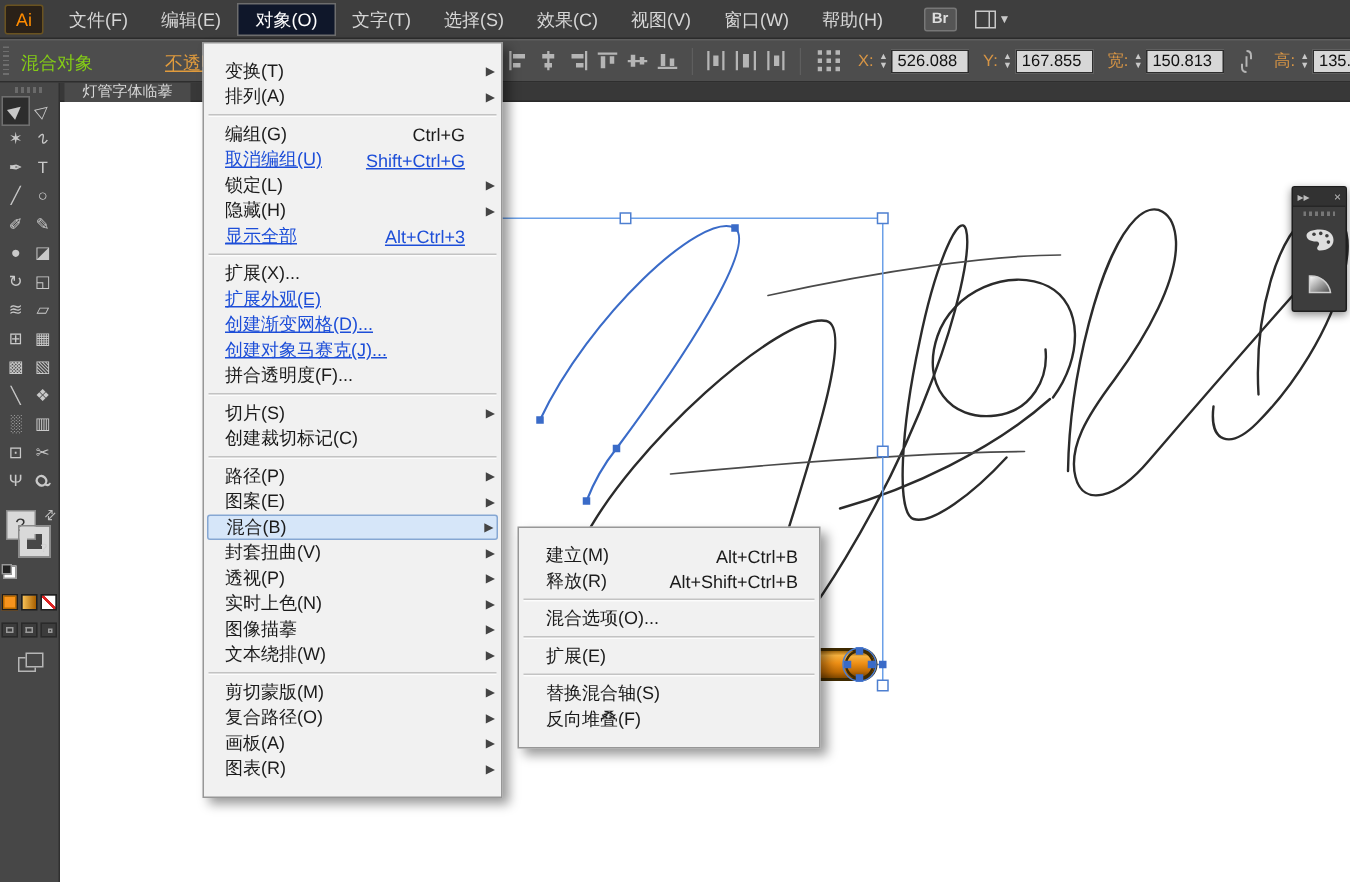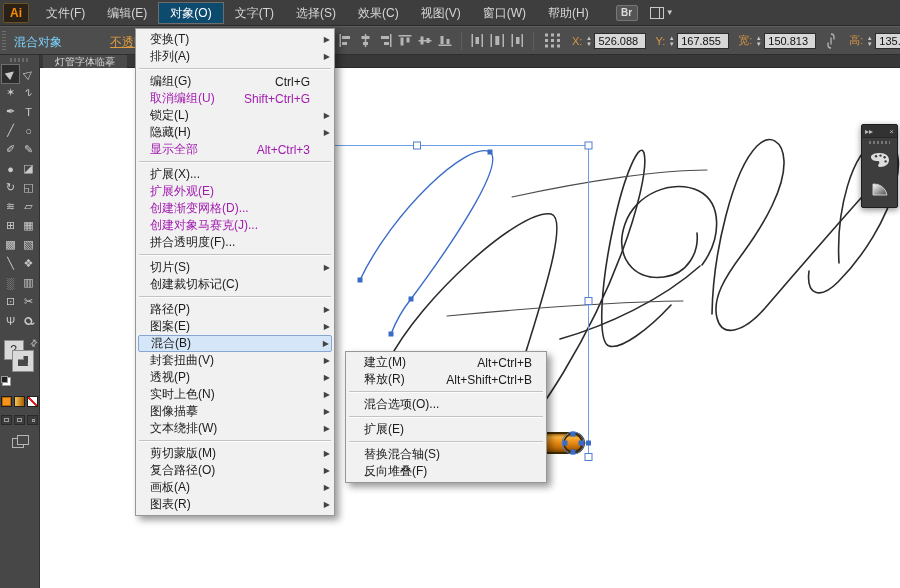--- a/index.html
+++ b/index.html
@@ -3,37 +3,37 @@
 <meta charset="utf-8">
 <style>
   html,body{margin:0;padding:0;background:#222;}
   *{box-sizing:border-box;font-family:"Liberation Sans","DejaVu Sans",sans-serif;}
   #app{position:relative;width:900px;height:588px;background:#4d4d4d;overflow:hidden;}
 
   
   .menubar{position:absolute;left:0;top:0;width:900px;height:26px;background:#3e3e3e;
     border-bottom:1px solid #2b2b2b;display:flex;align-items:center;z-index:8;}
   .ailogo{width:26px;height:20px;margin:0 6px 0 3px;background:#2a2118;border:1px solid #6a5320;
-    color:#ff8c00;font-size:12px;font-weight:bold;text-align:center;line-height:18px;border-radius:2px;}
+    color:#ff8c00;font-size:12px;font-weight:normal;text-align:center;line-height:18px;border-radius:2px;}
   .mb-item{padding:0 11px;height:22px;line-height:22px;color:#d6d6d6;font-size:12px;cursor:default;}
-  .mb-item.active{background:#0c4a6e;color:#fff;border:1px solid #6d6d6d;line-height:20px;}
+  .mb-item.active{background:#0f172a;color:#fff;border:1px solid #6d6d6d;line-height:20px;}
   .mb-tools{display:flex;align-items:center;margin-left:16px;gap:12px;}
   .brbtn{width:22px;height:16px;background:#555;border:1px solid #777;border-radius:2px;
     color:#ddd;font-size:10px;font-weight:bold;text-align:center;line-height:14px;}
   .wsbtn{display:flex;align-items:center;gap:2px;color:#c9c9c9;}
   .wsbtn .grid{width:14px;height:12px;border:1px solid #c9c9c9;position:relative;}
   .wsbtn .grid::after{content:"";position:absolute;left:8px;top:0;bottom:0;width:1px;background:#c9c9c9;}
   .wsbtn .caret{font-size:8px;}
 
   
   .controlbar{position:absolute;left:0;top:26px;width:900px;height:29px;background:#4d4d4d;
     border-top:1px solid #5e5e5e;border-bottom:1px solid #2e2e2e;z-index:7;}
   .cb-grip{position:absolute;left:2px;top:4px;bottom:4px;width:4px;
     background:repeating-linear-gradient(#6e6e6e 0 1px,transparent 1px 3px);}
-  .cb-label{position:absolute;left:14px;top:7px;font-size:12px;color:#7dd3fc;}
+  .cb-label{position:absolute;left:14px;top:7px;font-size:12px;color:#84cc16;}
   .cb-oplink{position:absolute;left:110px;top:7px;font-size:12px;color:#e09b3d;text-decoration:underline;}
   .cb-right{position:absolute;left:338px;top:0;height:100%;display:flex;align-items:center;gap:5px;}
   .alico{width:15px;height:14px;display:flex;align-items:center;justify-content:center;}
   .alico svg{display:block;}
   .alico rect{fill:#b5b5b5;}
   .cb-sep{width:1px;height:18px;background:#383838;border-right:1px solid #5e5e5e;margin:0 3px;}
   .refgrid{margin:0 3px;}
   .refgrid rect{fill:#b5b5b5;}
   .fld{display:flex;align-items:center;margin-left:4px;}
   .fld .lb{color:#d79545;font-size:11px;margin-right:2px;}
@@ -93,29 +93,29 @@
   
   .rpanel{position:absolute;left:861px;top:124px;width:37px;height:84px;background:#3d3d3d;
     border:1px solid #1e1e1e;border-radius:2px;box-shadow:0 2px 6px rgba(0,0,0,.45);z-index:6;}
   .rp-head{height:13px;background:#323232;display:flex;justify-content:space-between;
     align-items:center;padding:0 3px;color:#bbb;font-size:8px;border-bottom:1px solid #262626;}
   .rp-grip{height:3px;margin:3px 7px;background:repeating-linear-gradient(90deg,#777 0 2px,transparent 2px 4px);}
   .rp-btn{width:26px;height:26px;margin:2px auto;display:flex;align-items:center;justify-content:center;}
 
   
   .menu{position:absolute;background:#f1f1f1;border:1px solid #979797;
-    box-shadow:4px 4px 7px rgba(0,0,0,.4);padding:2px 0;z-index:10;font-size:12px;color:#1b1b1b;}
+    box-shadow:4px 4px 7px rgba(0,0,0,.4);padding:10px 0;z-index:10;font-size:12px;color:#1b1b1b;}
   .menu.main{left:135px;top:28px;width:200px;}
   .menu.sub{left:337px;top:351px;width:202px;z-index:11;margin-left:8px;}
   .mi{height:17px;display:flex;align-items:center;padding:0 4px 0 14px;white-space:nowrap;}
   .menu.sub .mi{padding-left:18px;}
   .mi .ml{flex:0 0 auto;}
   .mi .ms{margin-left:auto;padding-right:10px;color:#1b1b1b;}
   .mi .ma{width:10px;font-size:8px;color:#444;text-align:right;}
-  .mi.disabled .ml,.mi.disabled .ms,.mi.disabled .ma{color:#a21caf;}
+  .mi.disabled .ml,.mi.disabled .ms,.mi.disabled .ma{color:#1d4ed8;text-decoration:underline;}
   .mi.hl{background:#d6e6f9;border:1px solid #86a7d3;border-radius:2px;height:17px;margin:0 2px;padding:0 2px 0 12px;}
   .msep{height:8px;position:relative;}
   .msep::after{content:"";position:absolute;left:3px;right:3px;top:3px;height:1px;background:#c3c3c3;box-shadow:0 1px 0 #fcfcfc;}
 </style>
 </head>
 <body>
 
 <div id="app">
 
   <div class="menubar">

